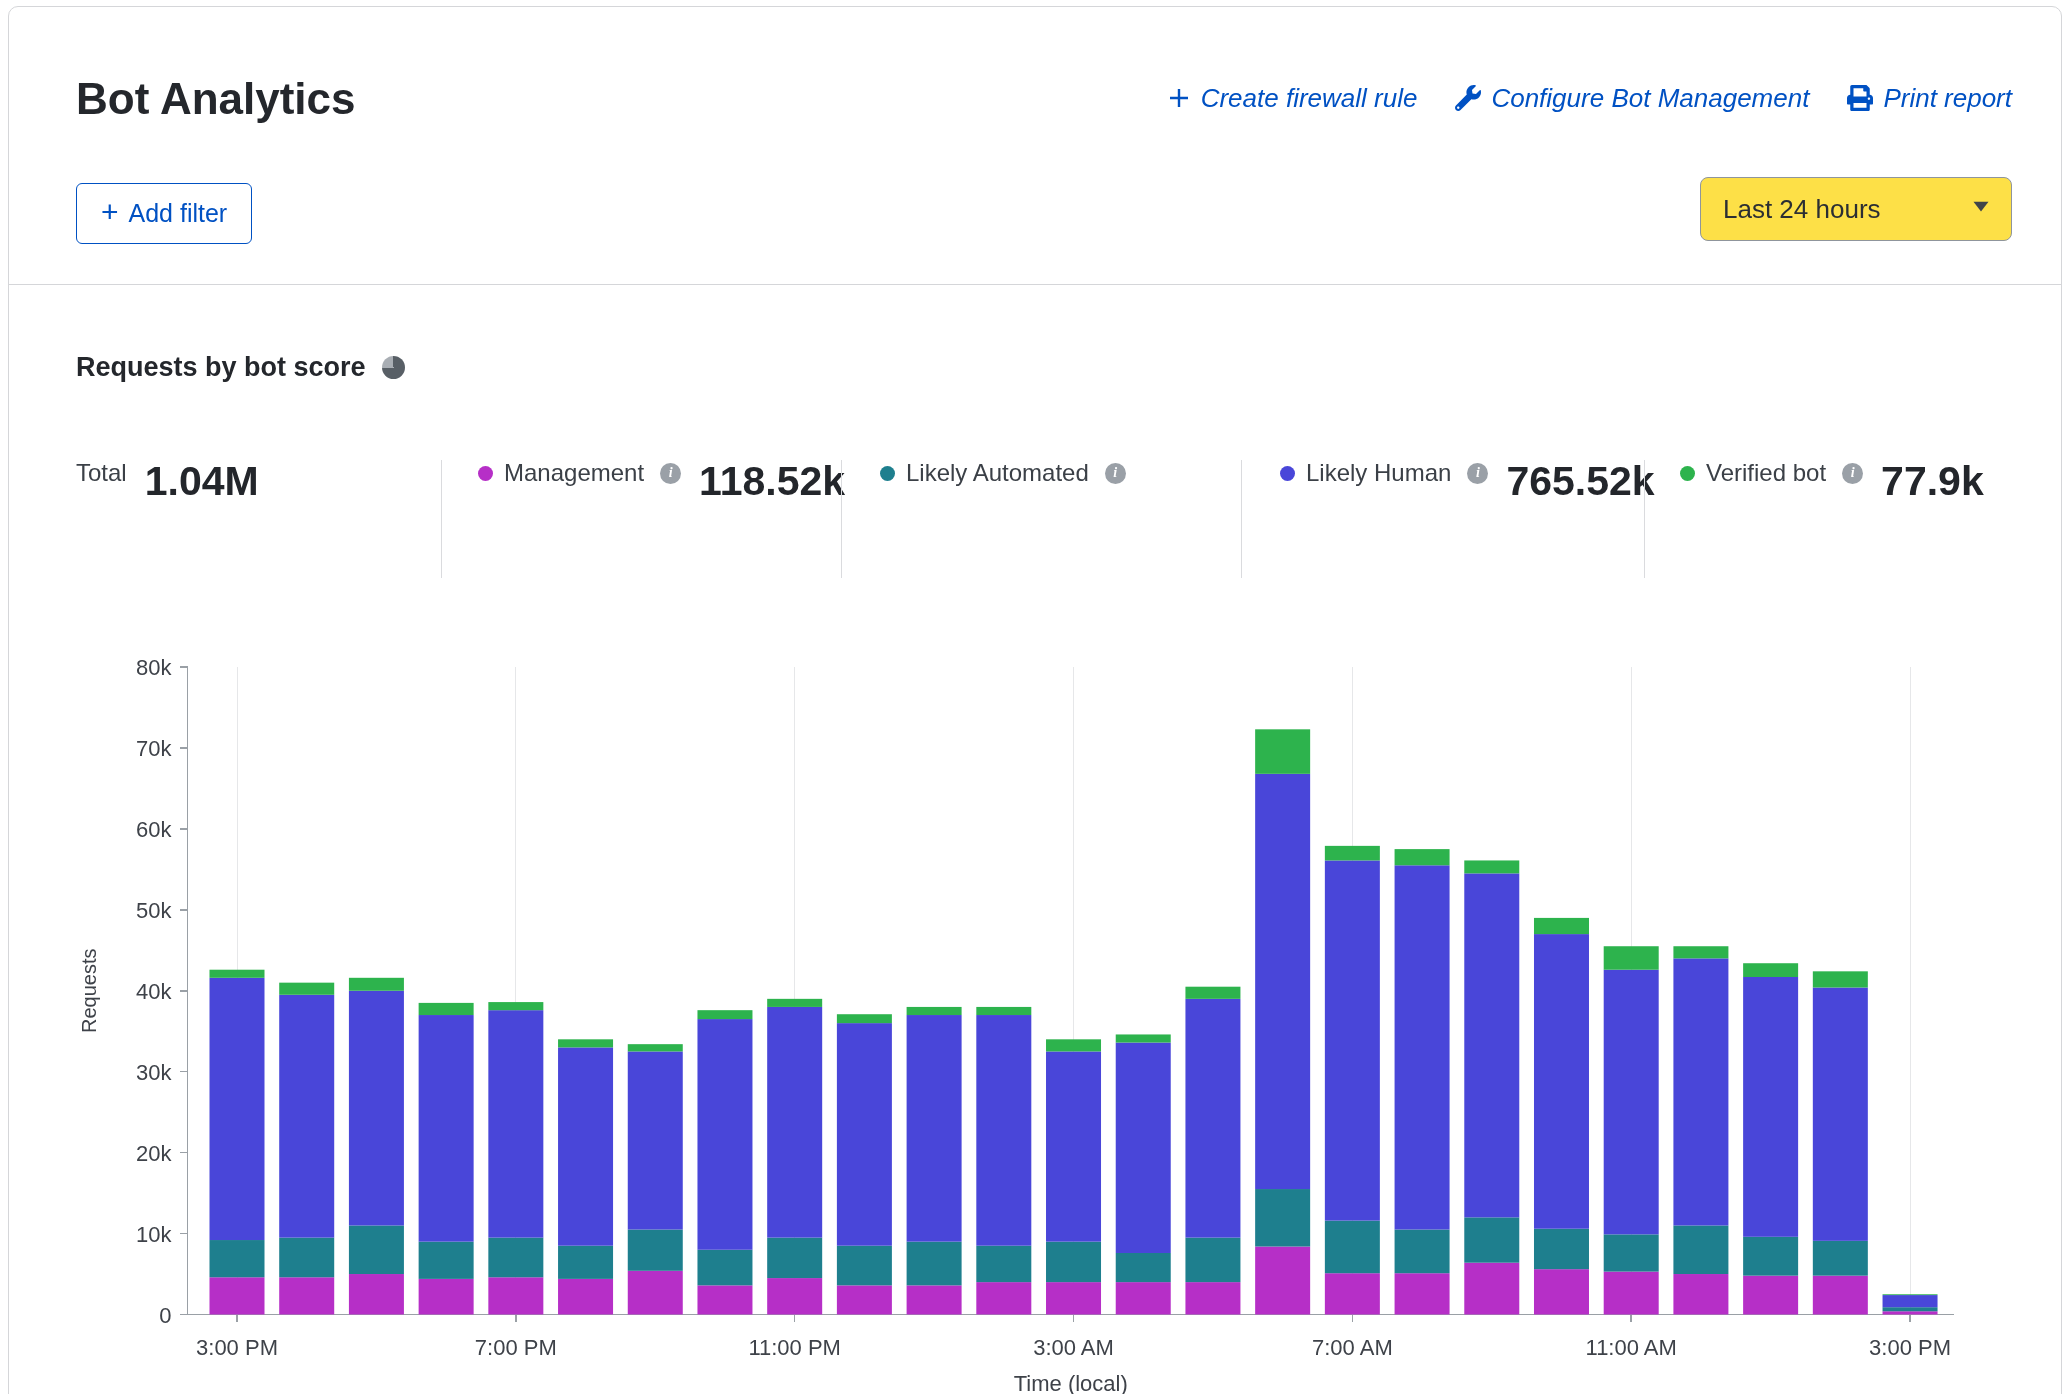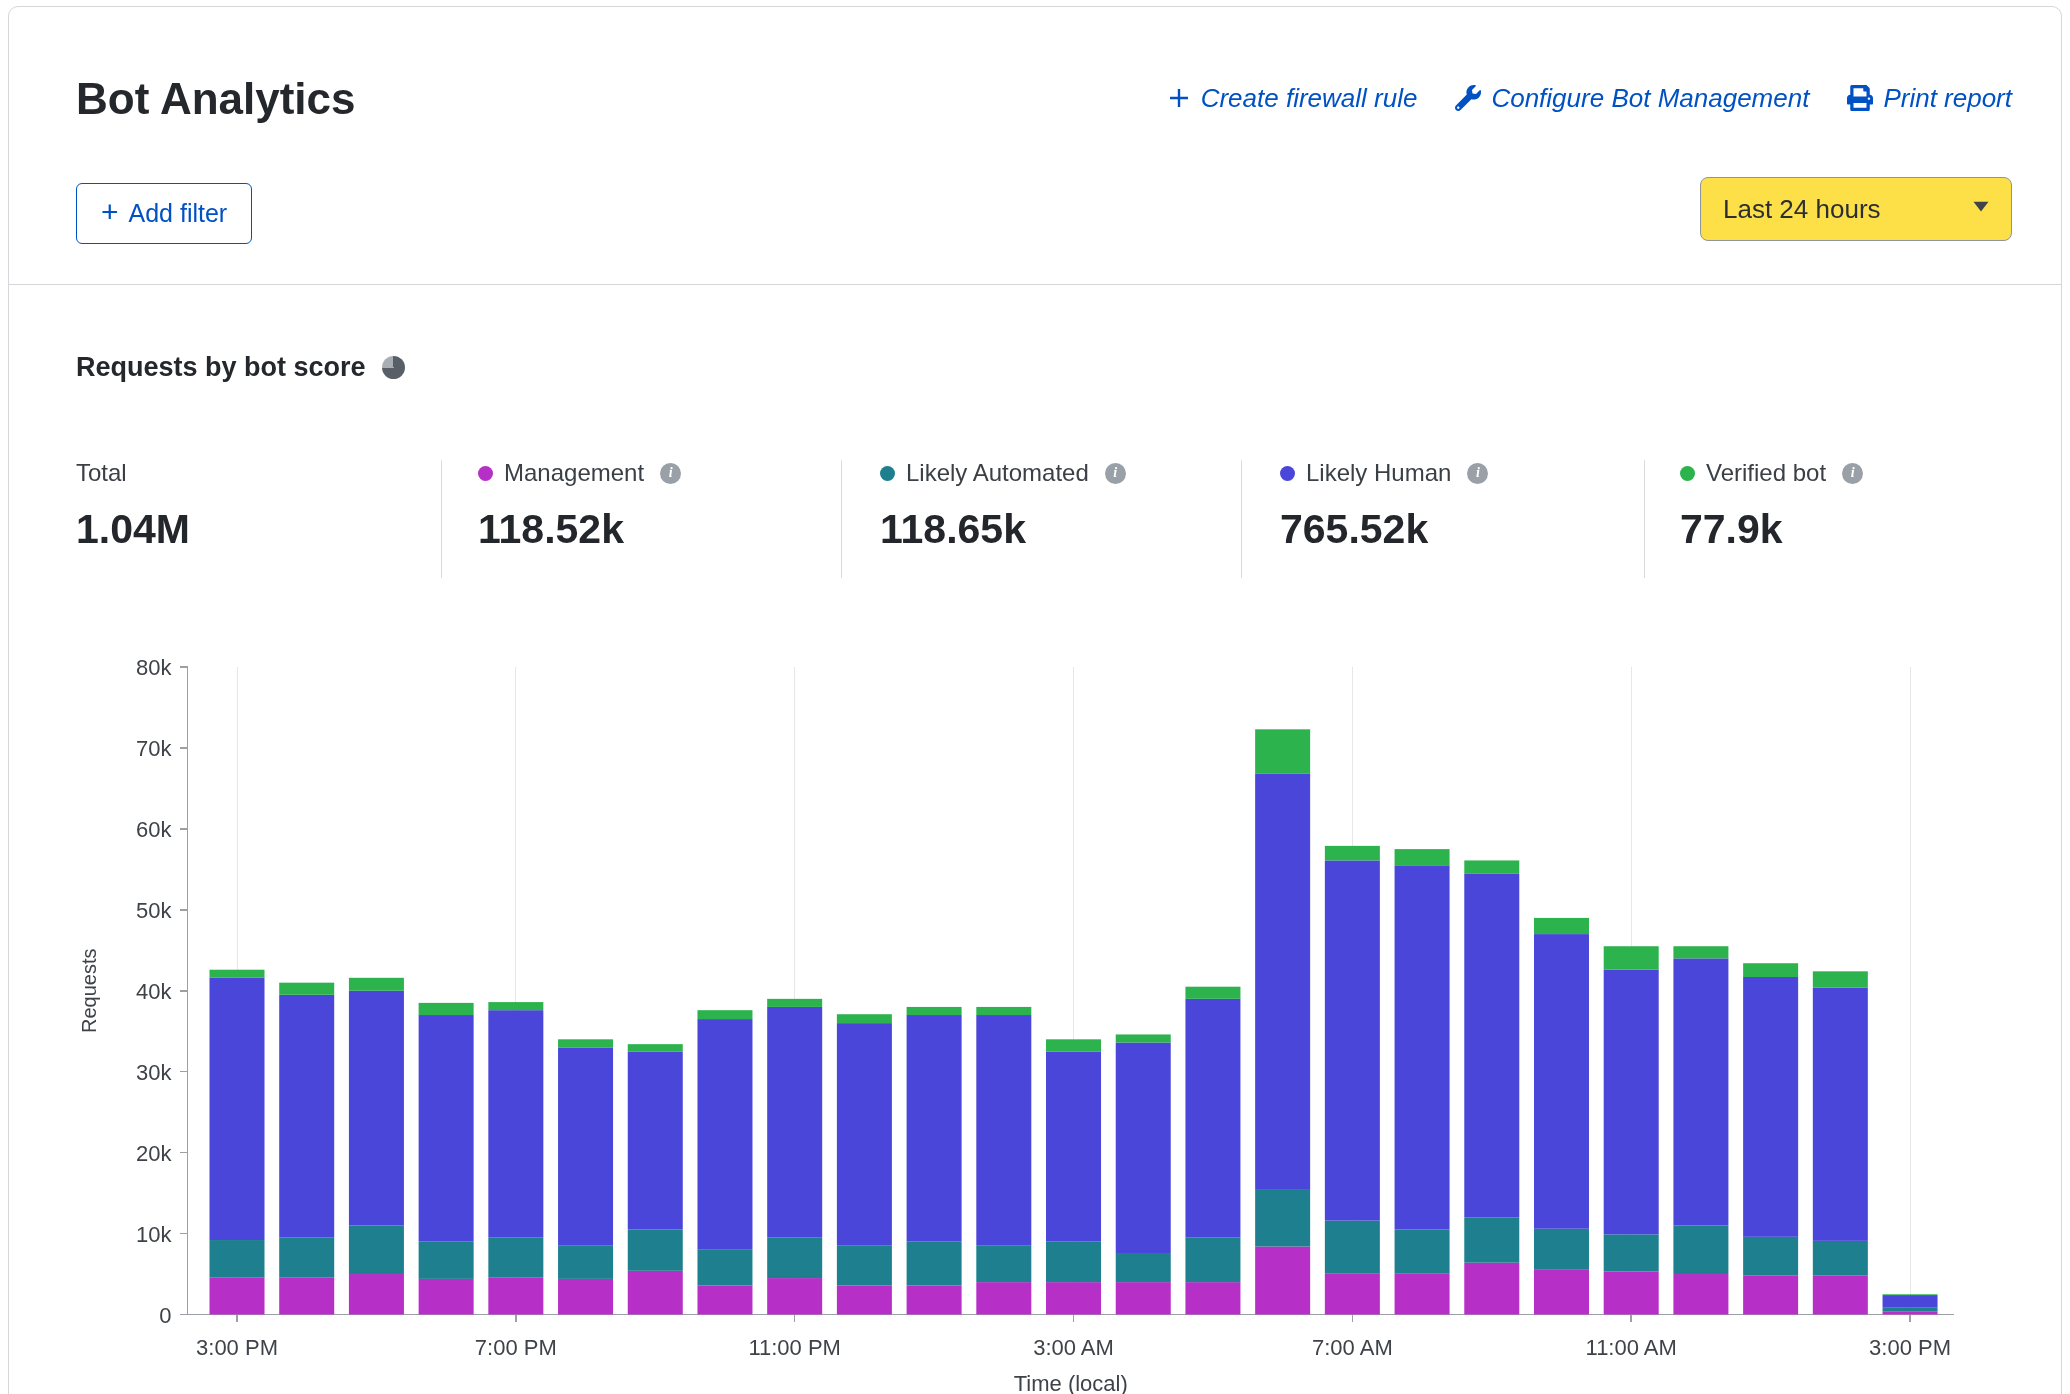--- a/index.html
+++ b/index.html
@@ -32,21 +32,21 @@
 
   .header-divider { position:absolute; left:9px; width:2052px; top:284px; height:1px; background:#d5d6d9; }
 
   .section-title-row { position:absolute; left:76px; top:352px; display:flex; align-items:center; gap:16px; }
   .section-title { font-size:27px; font-weight:700; color:#24272c; }
   .pie-icon { width:23px; height:23px; border-radius:50%;
               background:conic-gradient(#a9aeb4 0deg 90deg, #585f66 90deg 360deg);
               transform:rotate(-90deg); cursor:pointer; }
 
   .stats-row { position:absolute; left:0; top:458px; width:2070px; height:124px; }
-  .stat-col { position:absolute; top:0; display:flex; flex-direction:column; gap:18px; }
+  .stat-col { position:absolute; top:0; display:flex; flex-direction:row; gap:18px; }
   .stat-label-row { display:flex; align-items:center; gap:11px; height:30px; }
   .stat-dot { width:15px; height:15px; border-radius:50%; flex:none; }
   .stat-label { font-size:24px; color:#3b4047; white-space:nowrap; }
   .info-icon { width:21px; height:21px; border-radius:50%; background:#9aa0a7; color:#fff;
                display:inline-flex; align-items:center; justify-content:center;
                font-size:14px; font-weight:700; font-style:italic;
                font-family:"Liberation Serif",serif; margin-left:5px; cursor:pointer; }
   .stat-value { font-size:41px; font-weight:700; color:#23262b; }
   .stat-divider { position:absolute; top:2px; width:1px; height:118px; background:#dadbde; }
 
@@ -128,21 +128,20 @@
       <div class="stat-value">118.52k</div>
     </div>
 
     <div class="stat-divider" style="left:841px"></div>
     <div class="stat-col" style="left:880px">
       <div class="stat-label-row">
         <span class="stat-dot" style="background-color: rgb(30, 127, 142);"></span>
         <span class="stat-label">Likely Automated</span>
         <span class="info-icon">i</span>
       </div>
-      <div class="stat-value">118.65k</div>
     </div>
 
     <div class="stat-divider" style="left:1241px"></div>
     <div class="stat-col" style="left:1280px">
       <div class="stat-label-row">
         <span class="stat-dot" style="background-color: rgb(73, 70, 217);"></span>
         <span class="stat-label">Likely Human</span>
         <span class="info-icon">i</span>
       </div>
       <div class="stat-value">765.52k</div>

